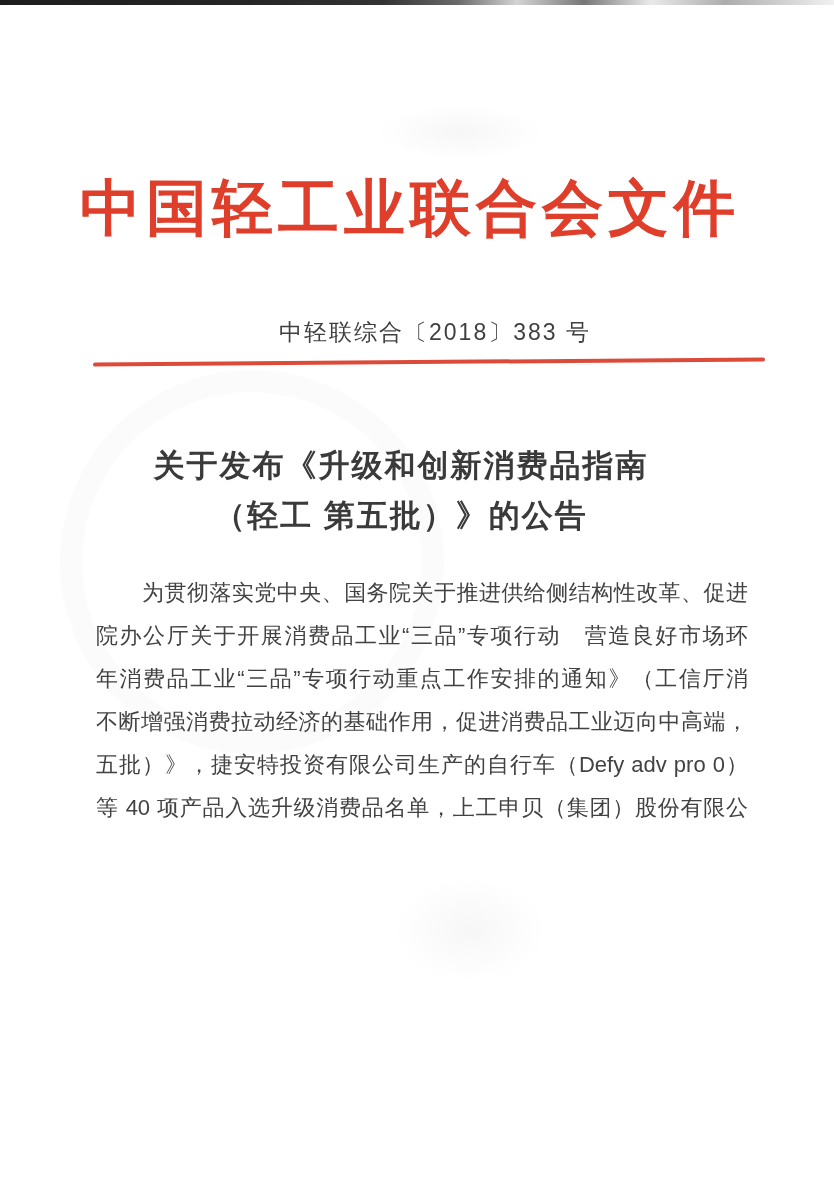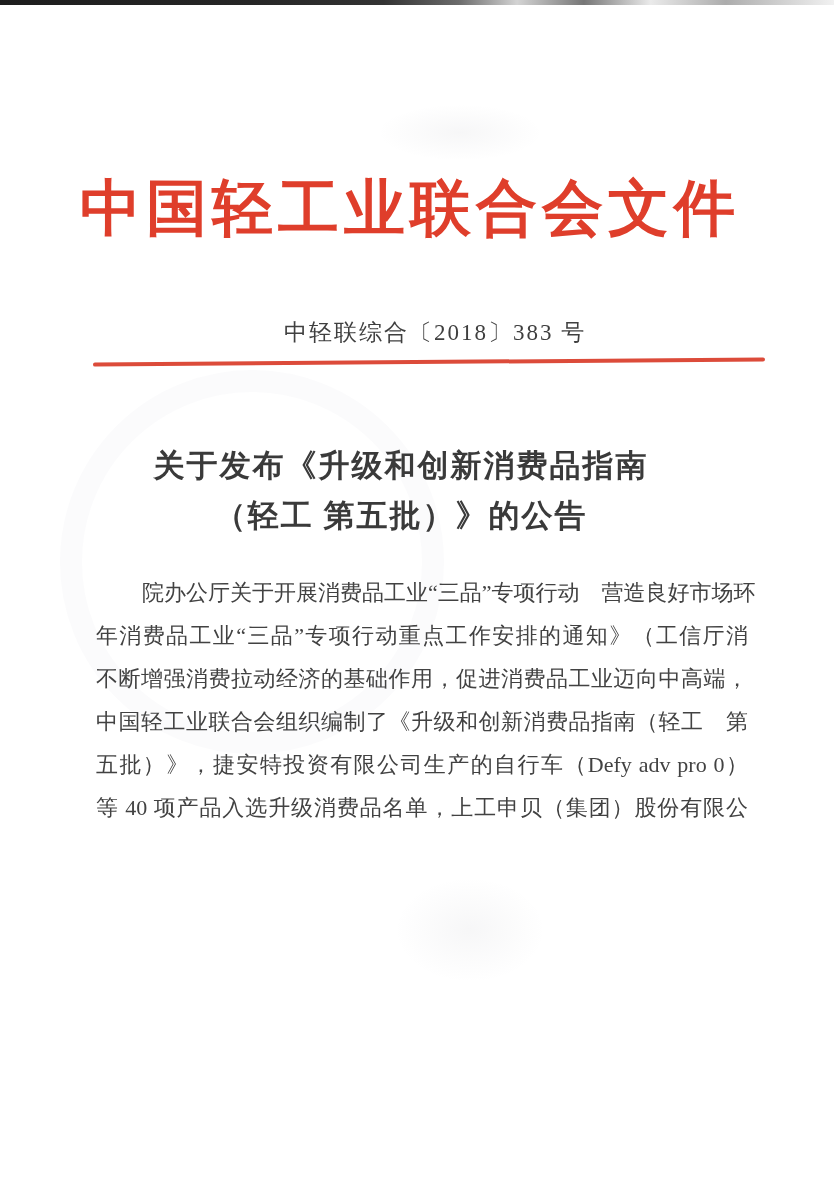--- a/index.html
+++ b/index.html
@@ -7,21 +7,21 @@
     padding: 0;
     background: #d8d8d8;
   }
   .page {
     position: relative;
     width: 834px;
     height: 1200px;
     margin: 0 auto;
     background: var(--paper, #ffffff);
     overflow: hidden;
-    font-family: Liberation Serif, serif;
+    font-family: Liberation Sans, sans-serif;
     color: var(--ink, #3f3f3f);
   }
   
   .scan-edge {
     position: absolute;
     top: 0; left: 0;
     width: 100%; height: 5px;
     background: linear-gradient(90deg,
       #1d1d1d 0%, #262626 30%, #333333 46%, rgba(70,70,70,0.8) 55%,
       rgba(130,130,130,0.35) 62%, rgba(60,60,60,0.7) 70%,
@@ -116,21 +116,21 @@
   <div class="docnum">中轻联综合〔2018〕383 号</div>
 
   <div class="redline"></div>
 
   <div class="doc-title">
     <div>关于发布《升级和创新消费品指南</div>
     <div>（轻工 第五批）》的公告</div>
   </div>
 
   <div class="body-par">
+      <div class="bline">为贯彻落实党中央、国务院关于推进供给侧结构性改革、促进</div>
       <div class="bline">院办公厅关于开展消费品工业“三品”专项行动　营造良好市场环</div>
       <div class="bline">年消费品工业“三品”专项行动重点工作安排的通知》（工信厅消</div>
       <div class="bline">不断增强消费拉动经济的基础作用，促进消费品工业迈向中高端，</div>
-      <div class="bline">中国轻工业联合会组织编制了《升级和创新消费品指南（轻工　第</div>
       <div class="bline">五批）》，捷安特投资有限公司生产的自行车（Defy adv pro 0）</div>
       <div class="bline">等 40 项产品入选升级消费品名单，上工申贝（集团）股份有限公</div>
     </div>
 
 </div>
 
 </body></html>

